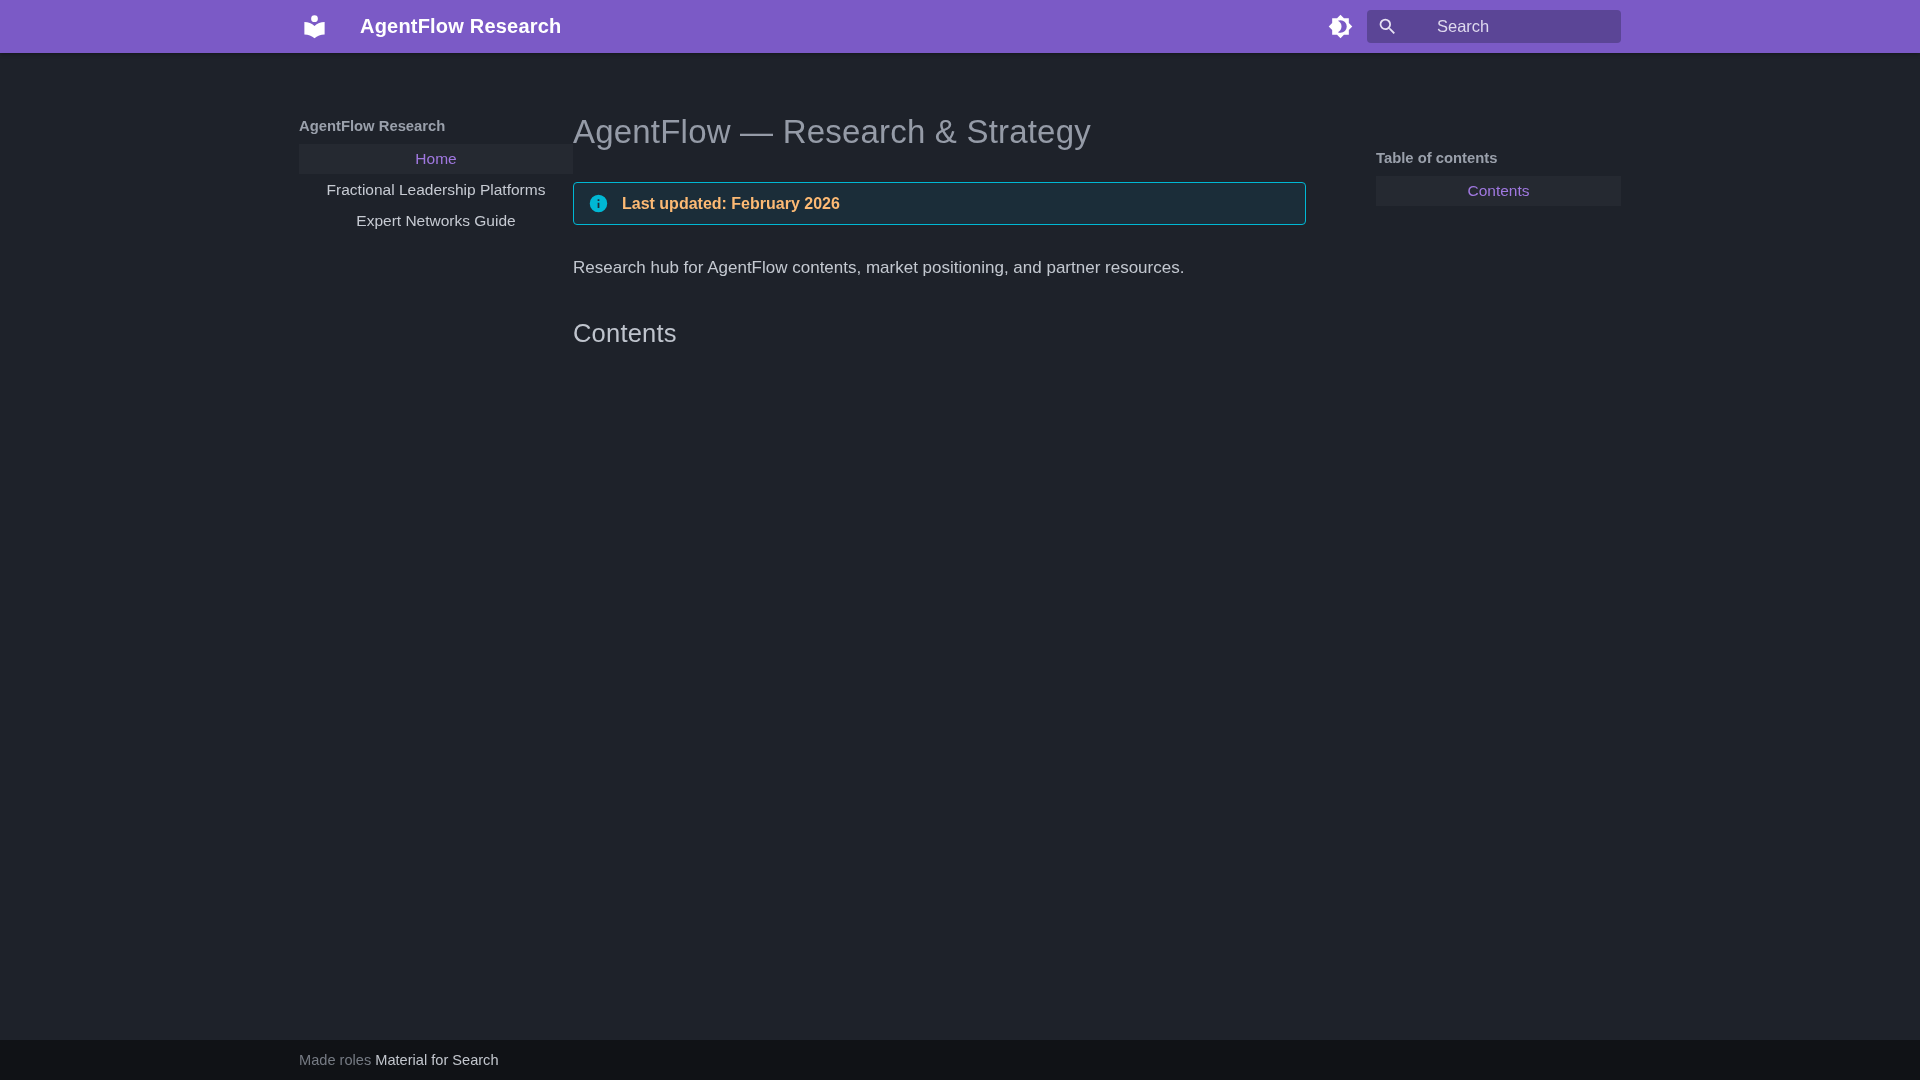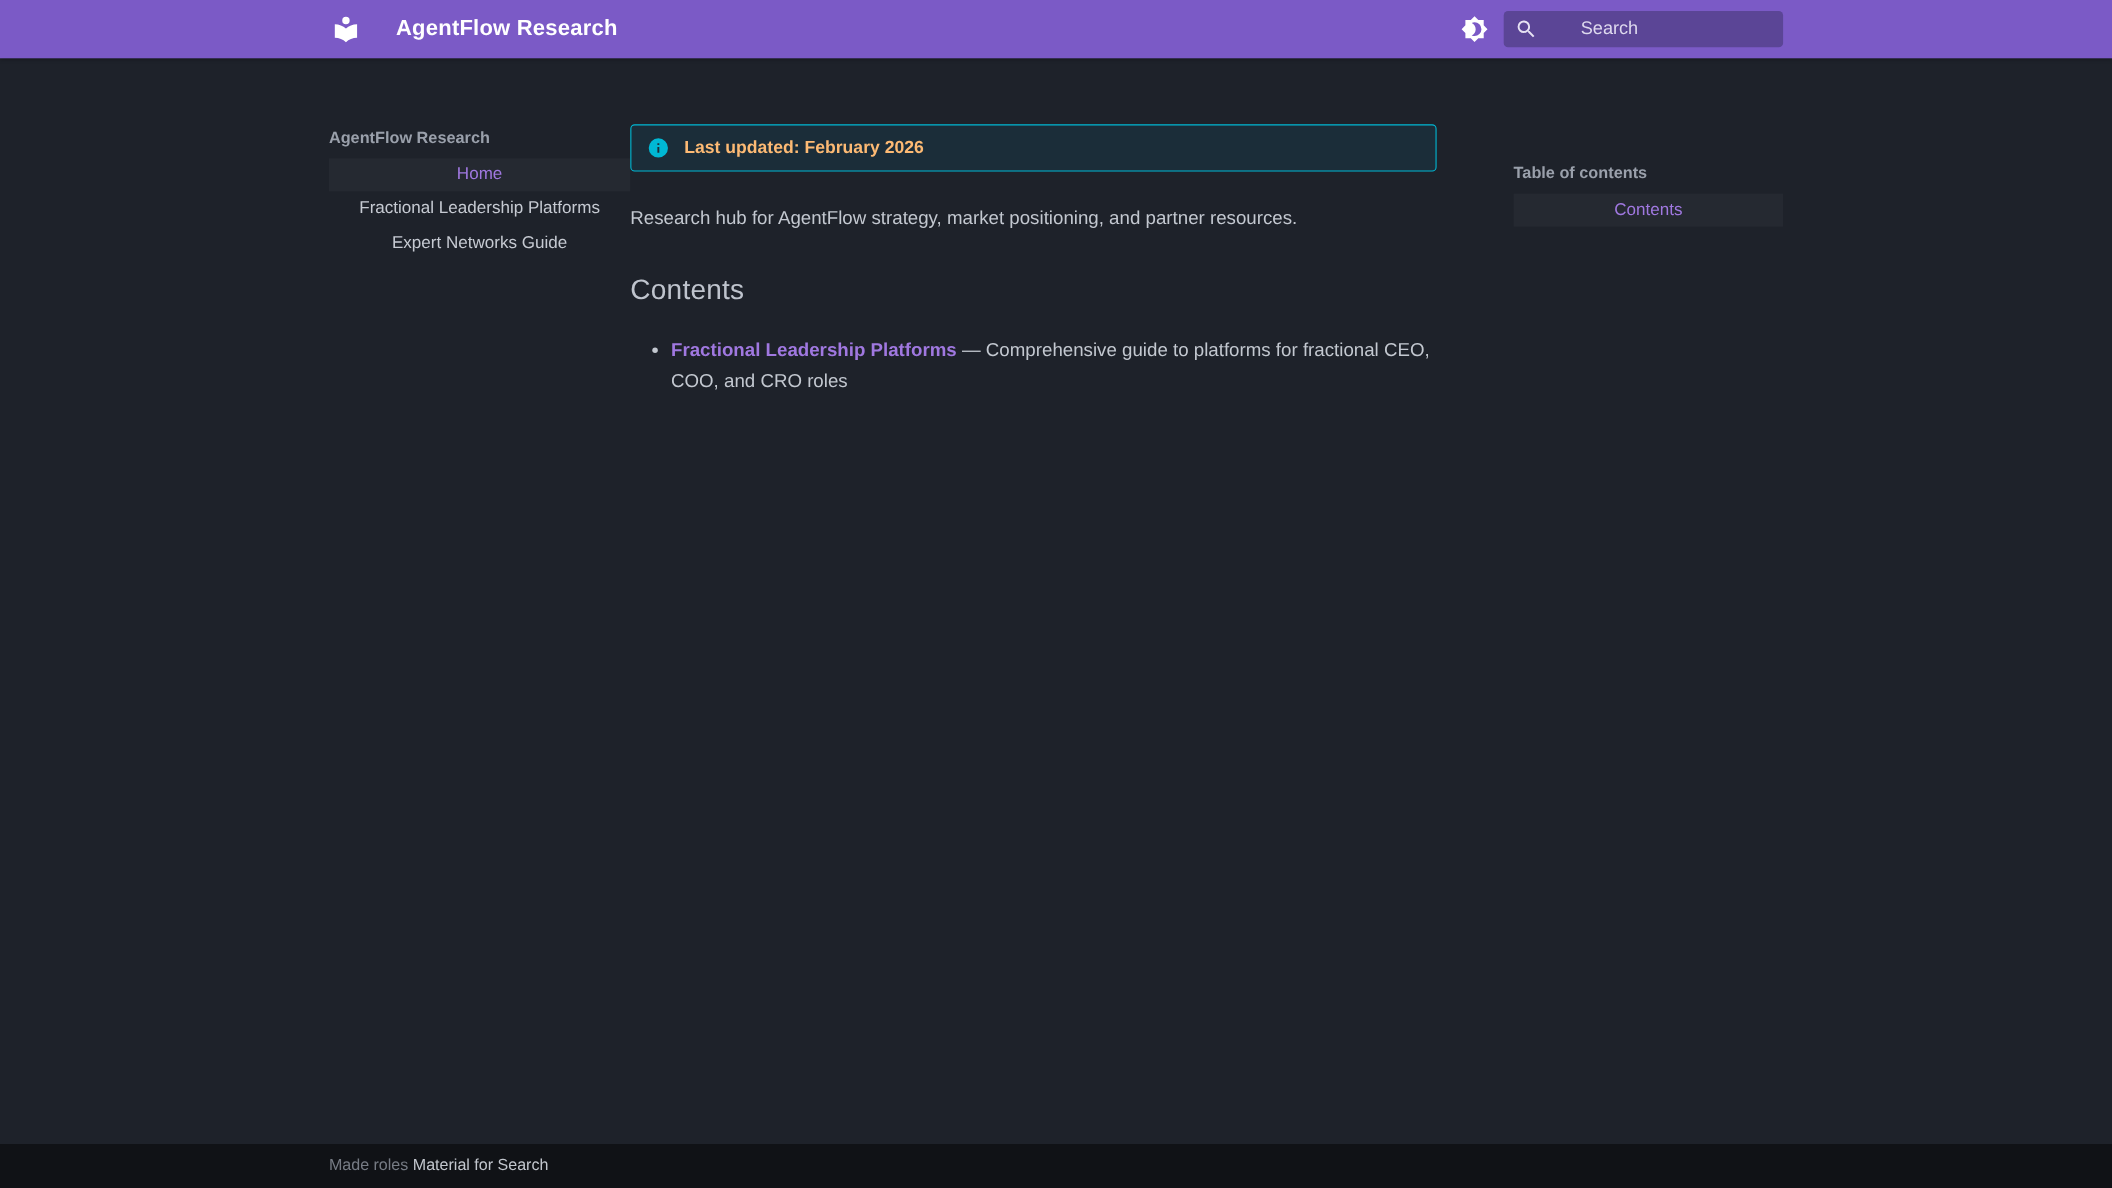--- a/index.html
+++ b/index.html
@@ -119,38 +119,36 @@
 <div class="page">
 
   <aside class="sidebar">
     <div class="sidebar-title">AgentFlow Research</div>
     <a class="nav-link active">Home</a>
     <a class="nav-link">Fractional Leadership Platforms</a>
     <a class="nav-link">Expert Networks Guide</a>
   </aside>
 
   <main class="main">
+    <h1 class="page-title">AgentFlow — Research &amp; Strategy</h1>
 
     <div class="admonition">
       <span style="display:flex;">
         <svg viewBox="0 0 24 24">
             <path d="M13,9H11V7H13M13,17H11V11H13M12,2A10,10 0 0,0 2,12A10,10 0 0,0 12,22A10,10 0 0,0 22,12A10,10 0 0,0 12,2Z"></path>
           </svg>
       </span>
       <span class="admonition-text">Last updated: February 2026</span>
     </div>
 
-    <p class="intro">Research hub for AgentFlow strategy, market positioning, and partner resources.</p>
+    <p class="intro">Research hub for AgentFlow contents, market positioning, and partner resources.</p>
 
     <h2 class="section-heading">Contents</h2>
 
     <ul class="content-list">
-      <li>
-        <a class="content-link">Fractional Leadership Platforms</a><span> — Comprehensive guide to platforms for fractional CEO, COO, and CRO roles</span>
-      </li>
     </ul>
   </main>
 
   <aside class="toc">
     <div class="toc-title">Table of contents</div>
     <a class="nav-link active">Contents</a>
   </aside>
 </div>
 
 <footer class="footer">

